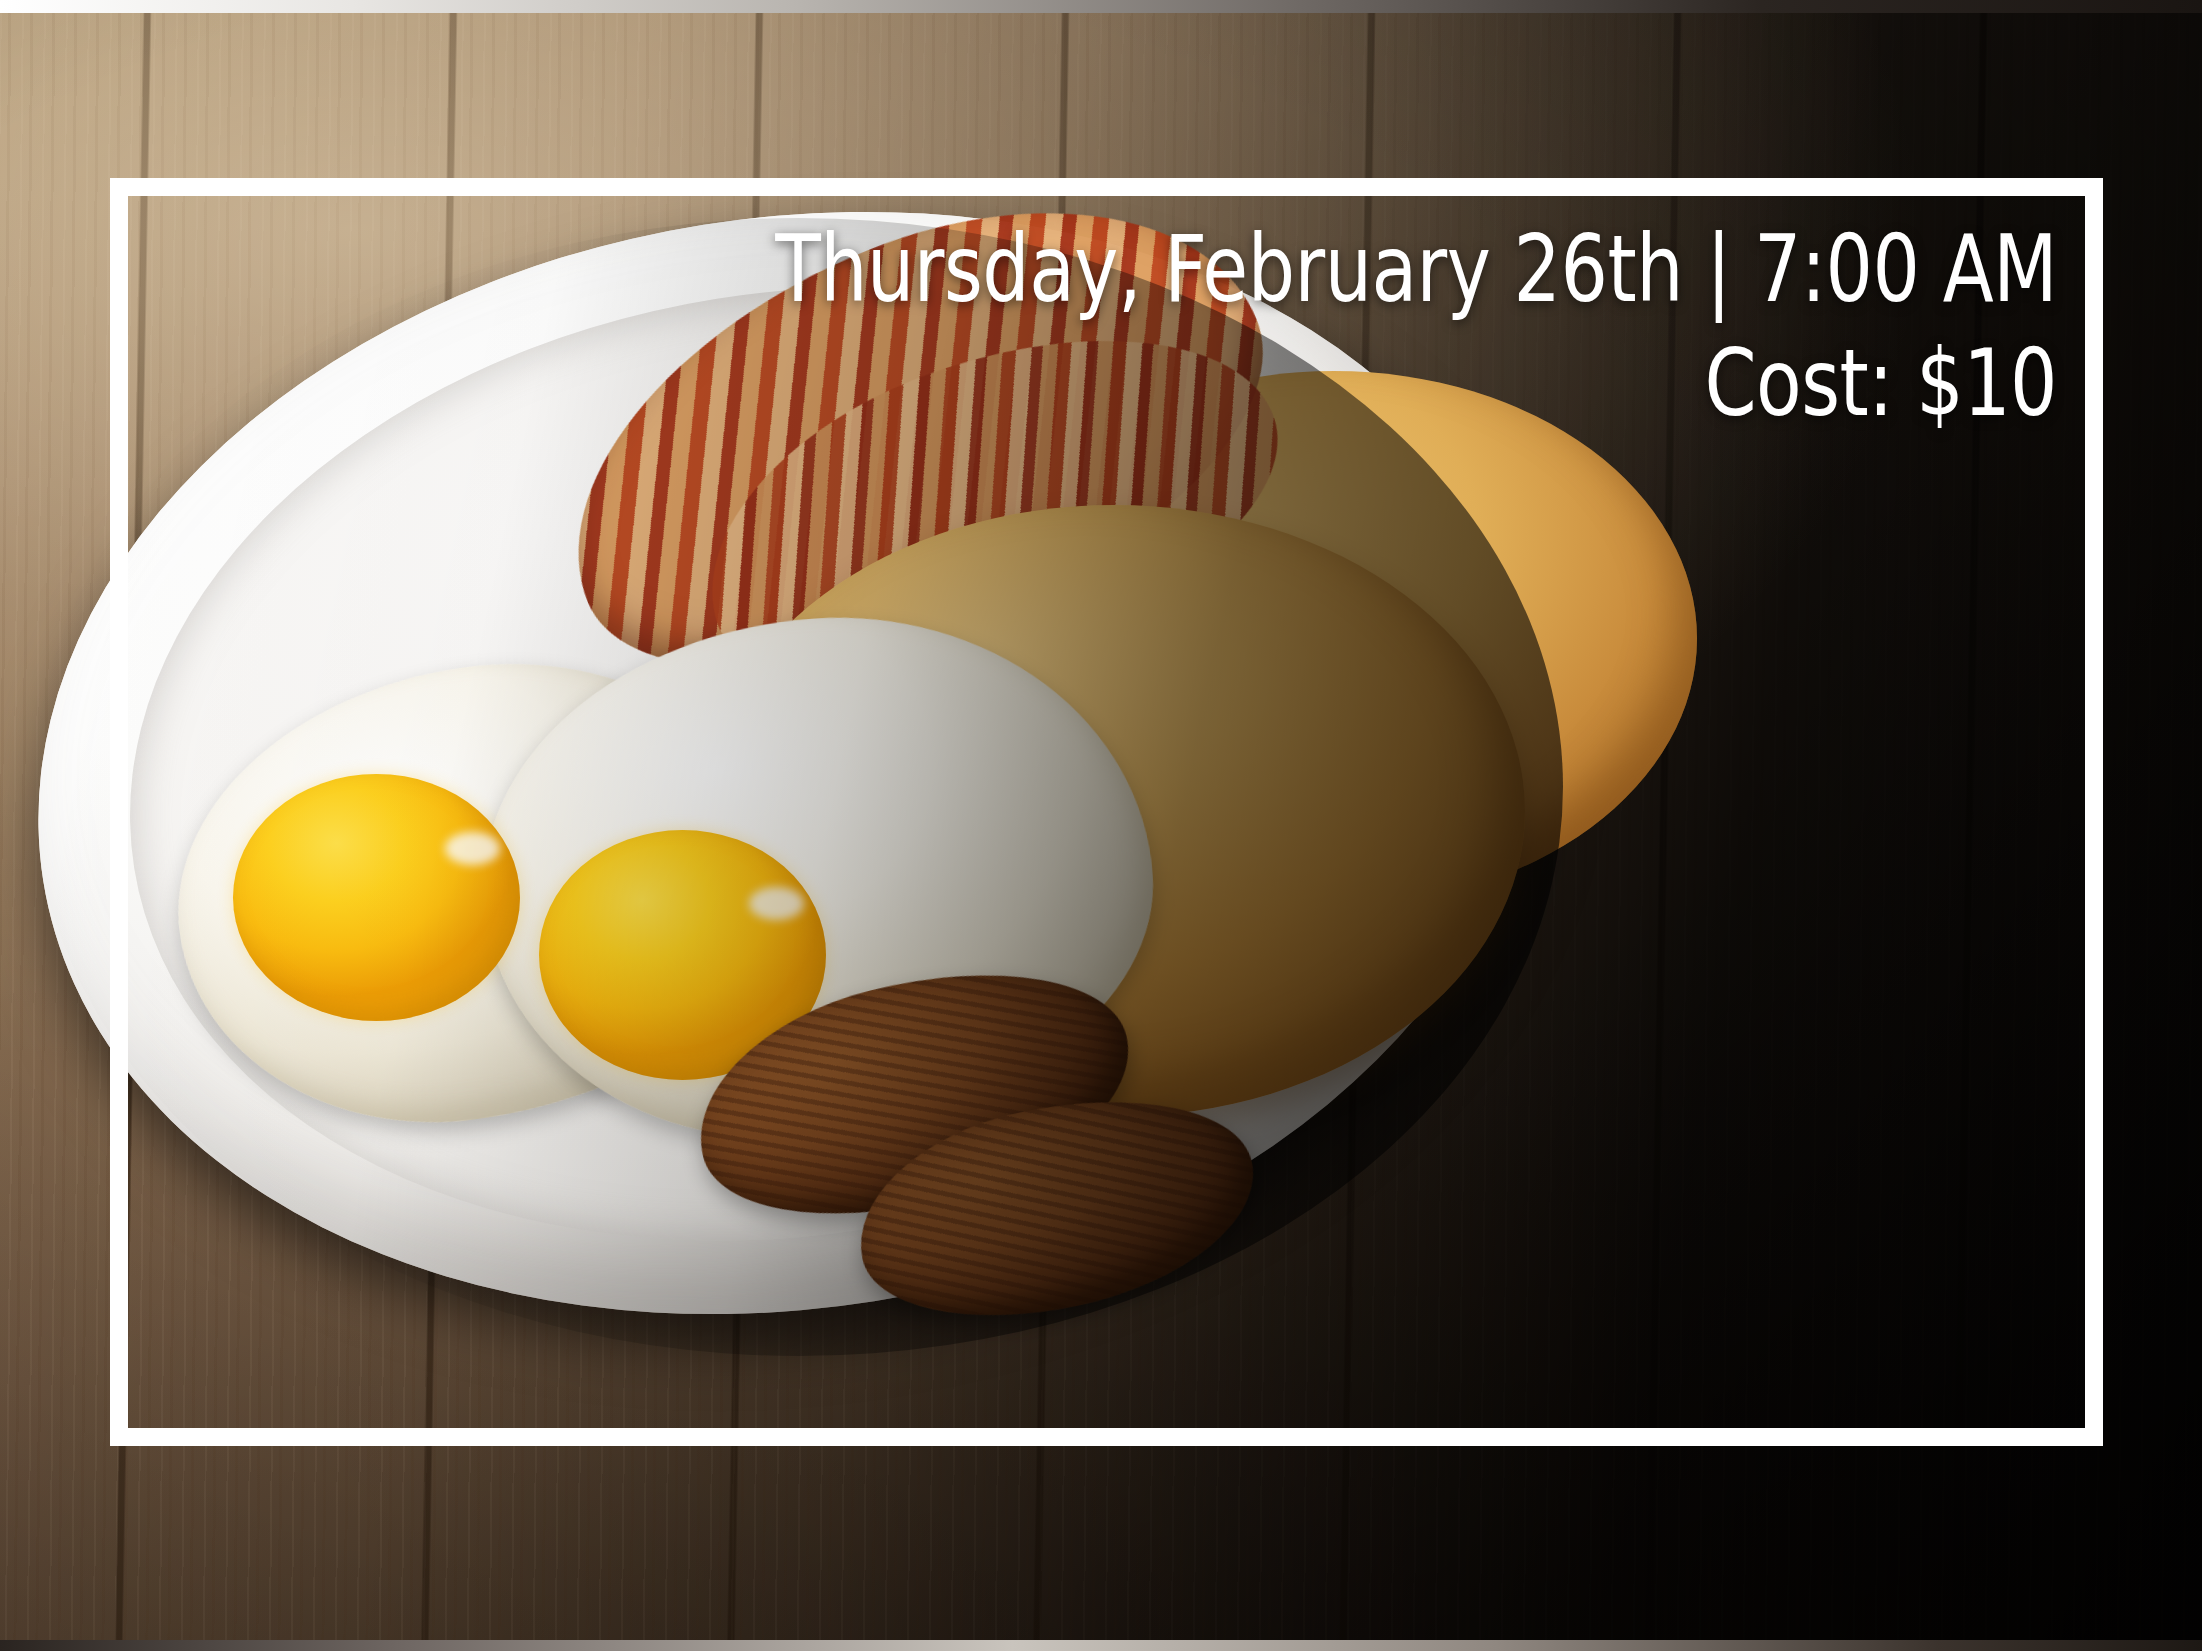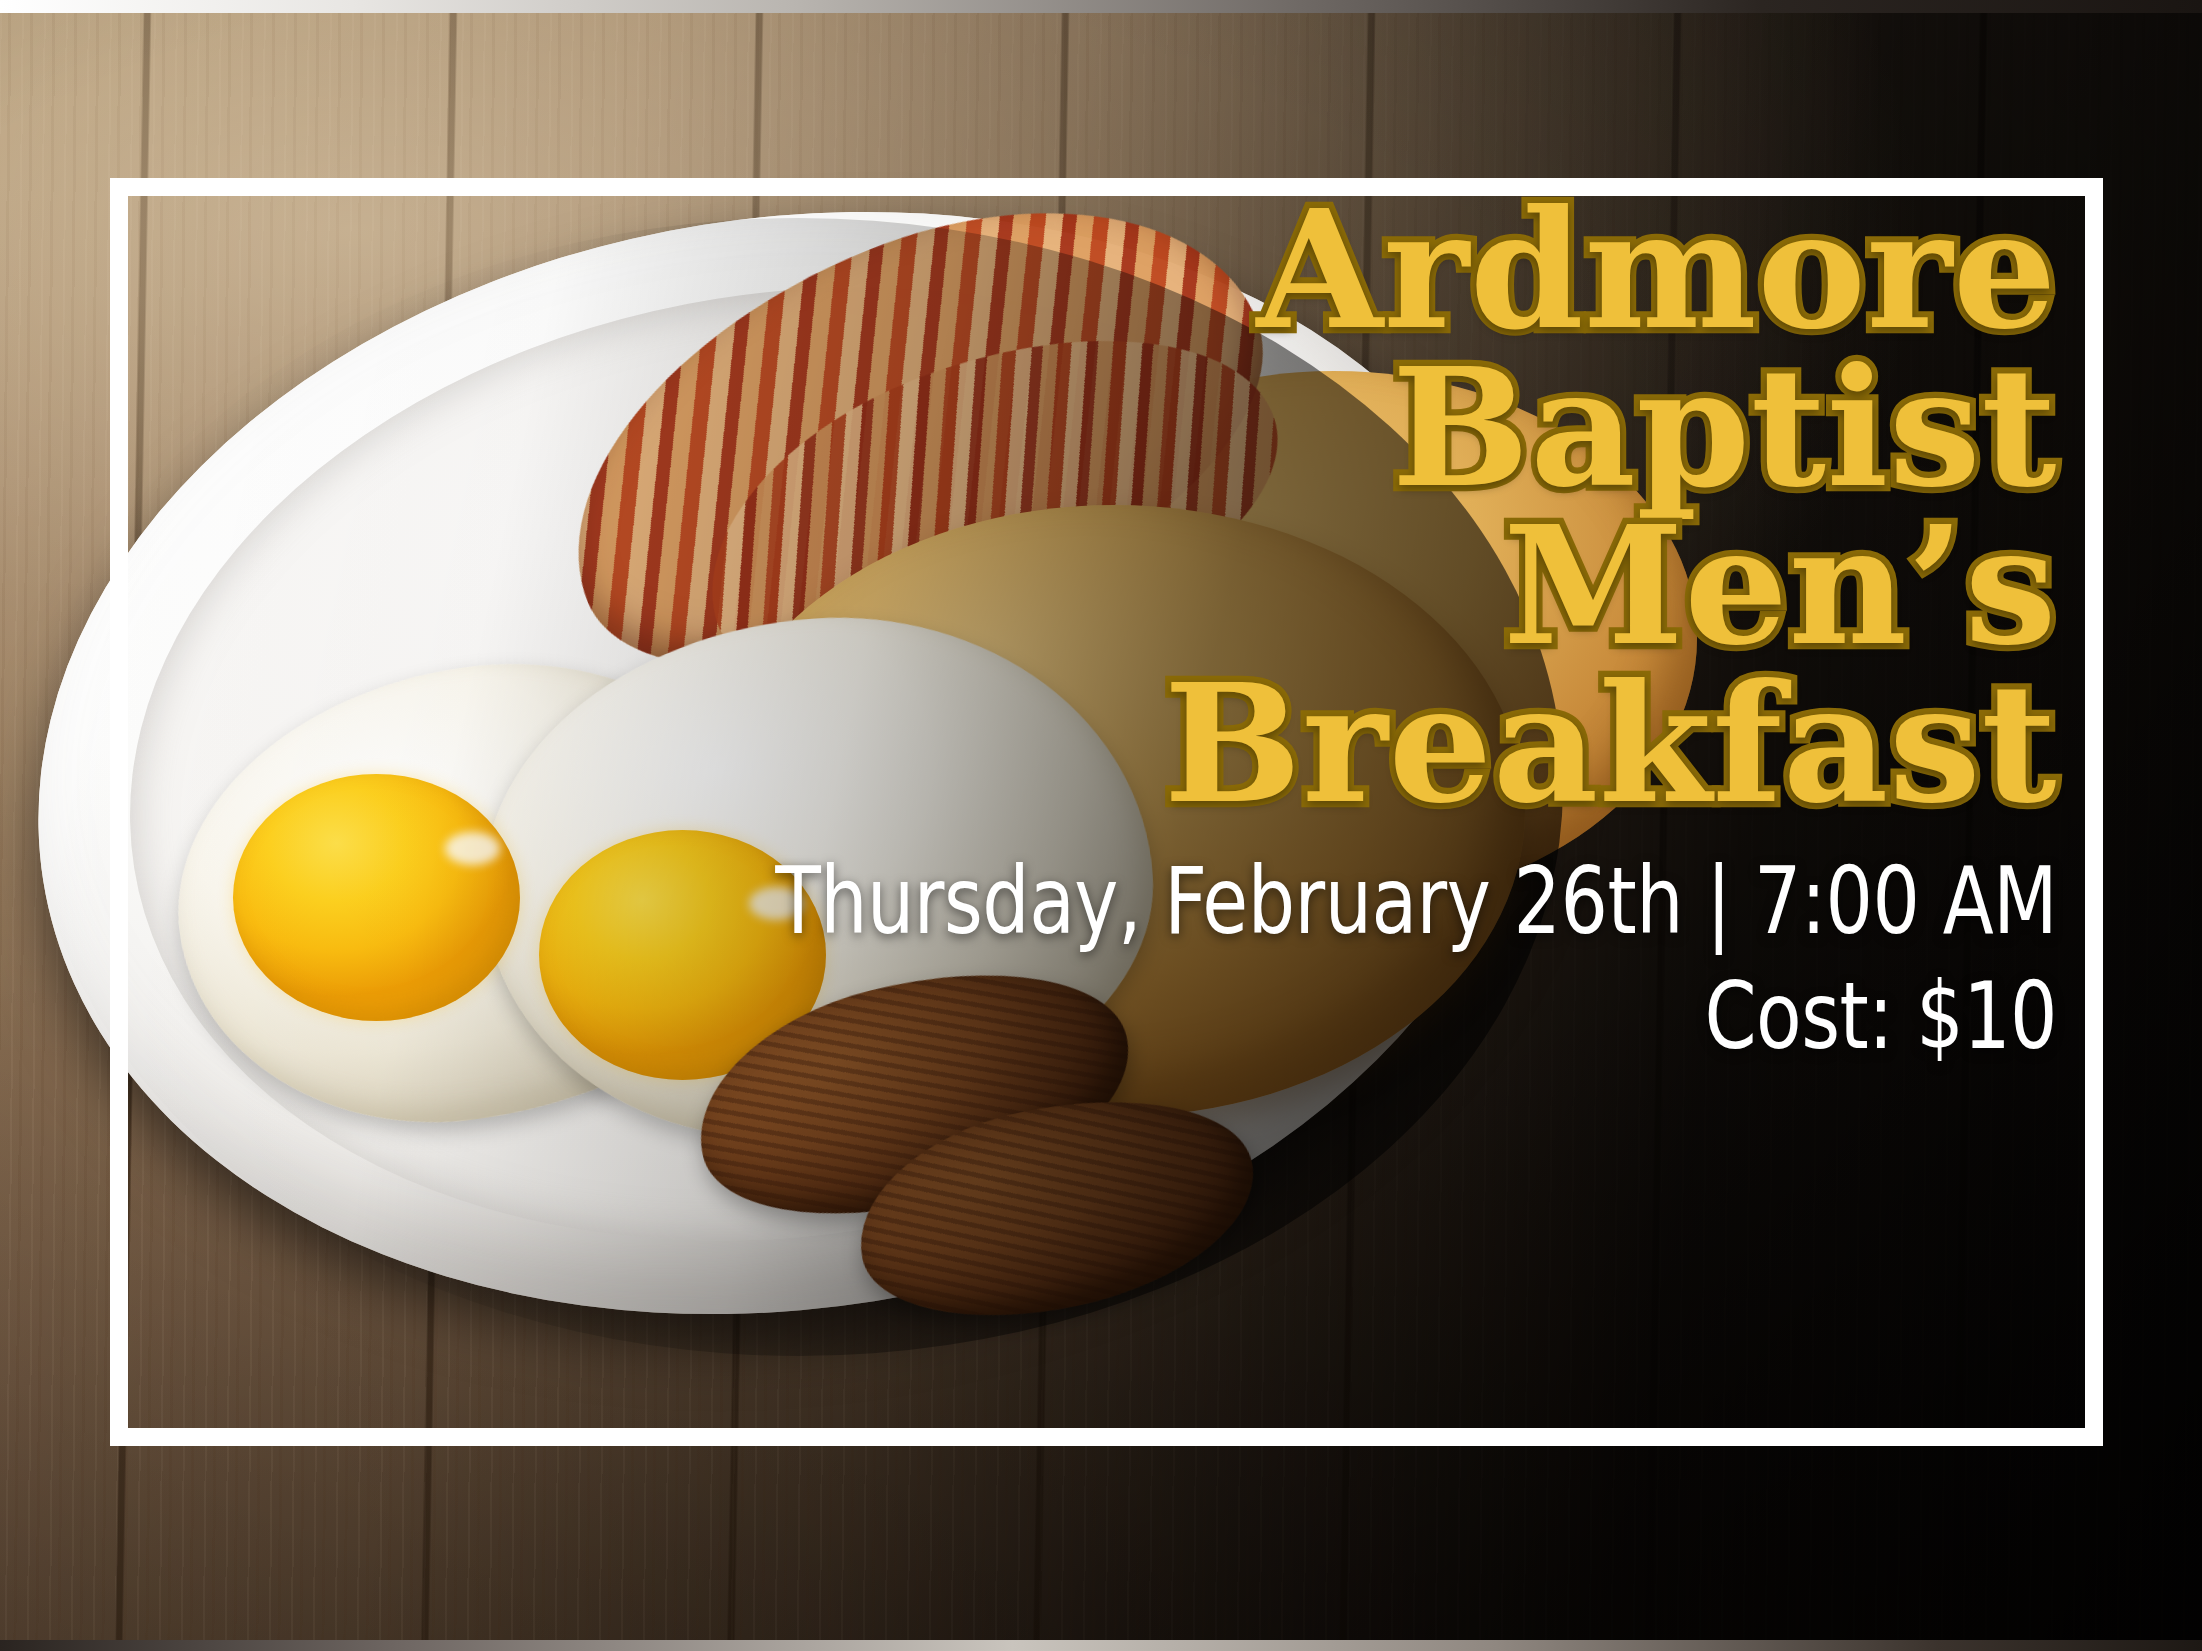--- a/index.html
+++ b/index.html
@@ -314,26 +314,20 @@
     <div class="sausage sausage-a"></div>
     <div class="sausage sausage-b"></div>
 
     <div class="food-shade"></div>
   </div>
 
   <div class="frame"></div>
 
   <div class="text-block">
 
-    <div class="headline">
-      <span class="headline-line">Ardmore</span>
-      <span class="headline-line">Baptist</span>
-      <span class="headline-line">Men’s</span>
-      <span class="headline-line">Breakfast</span>
-    </div>
 
     <div class="sub-line sub-datetime">Thursday, February 26th | 7:00 AM</div>
     <div class="sub-line sub-cost">Cost: $10</div>
 
   </div>
 
 </div>
 
 
 </body></html>

